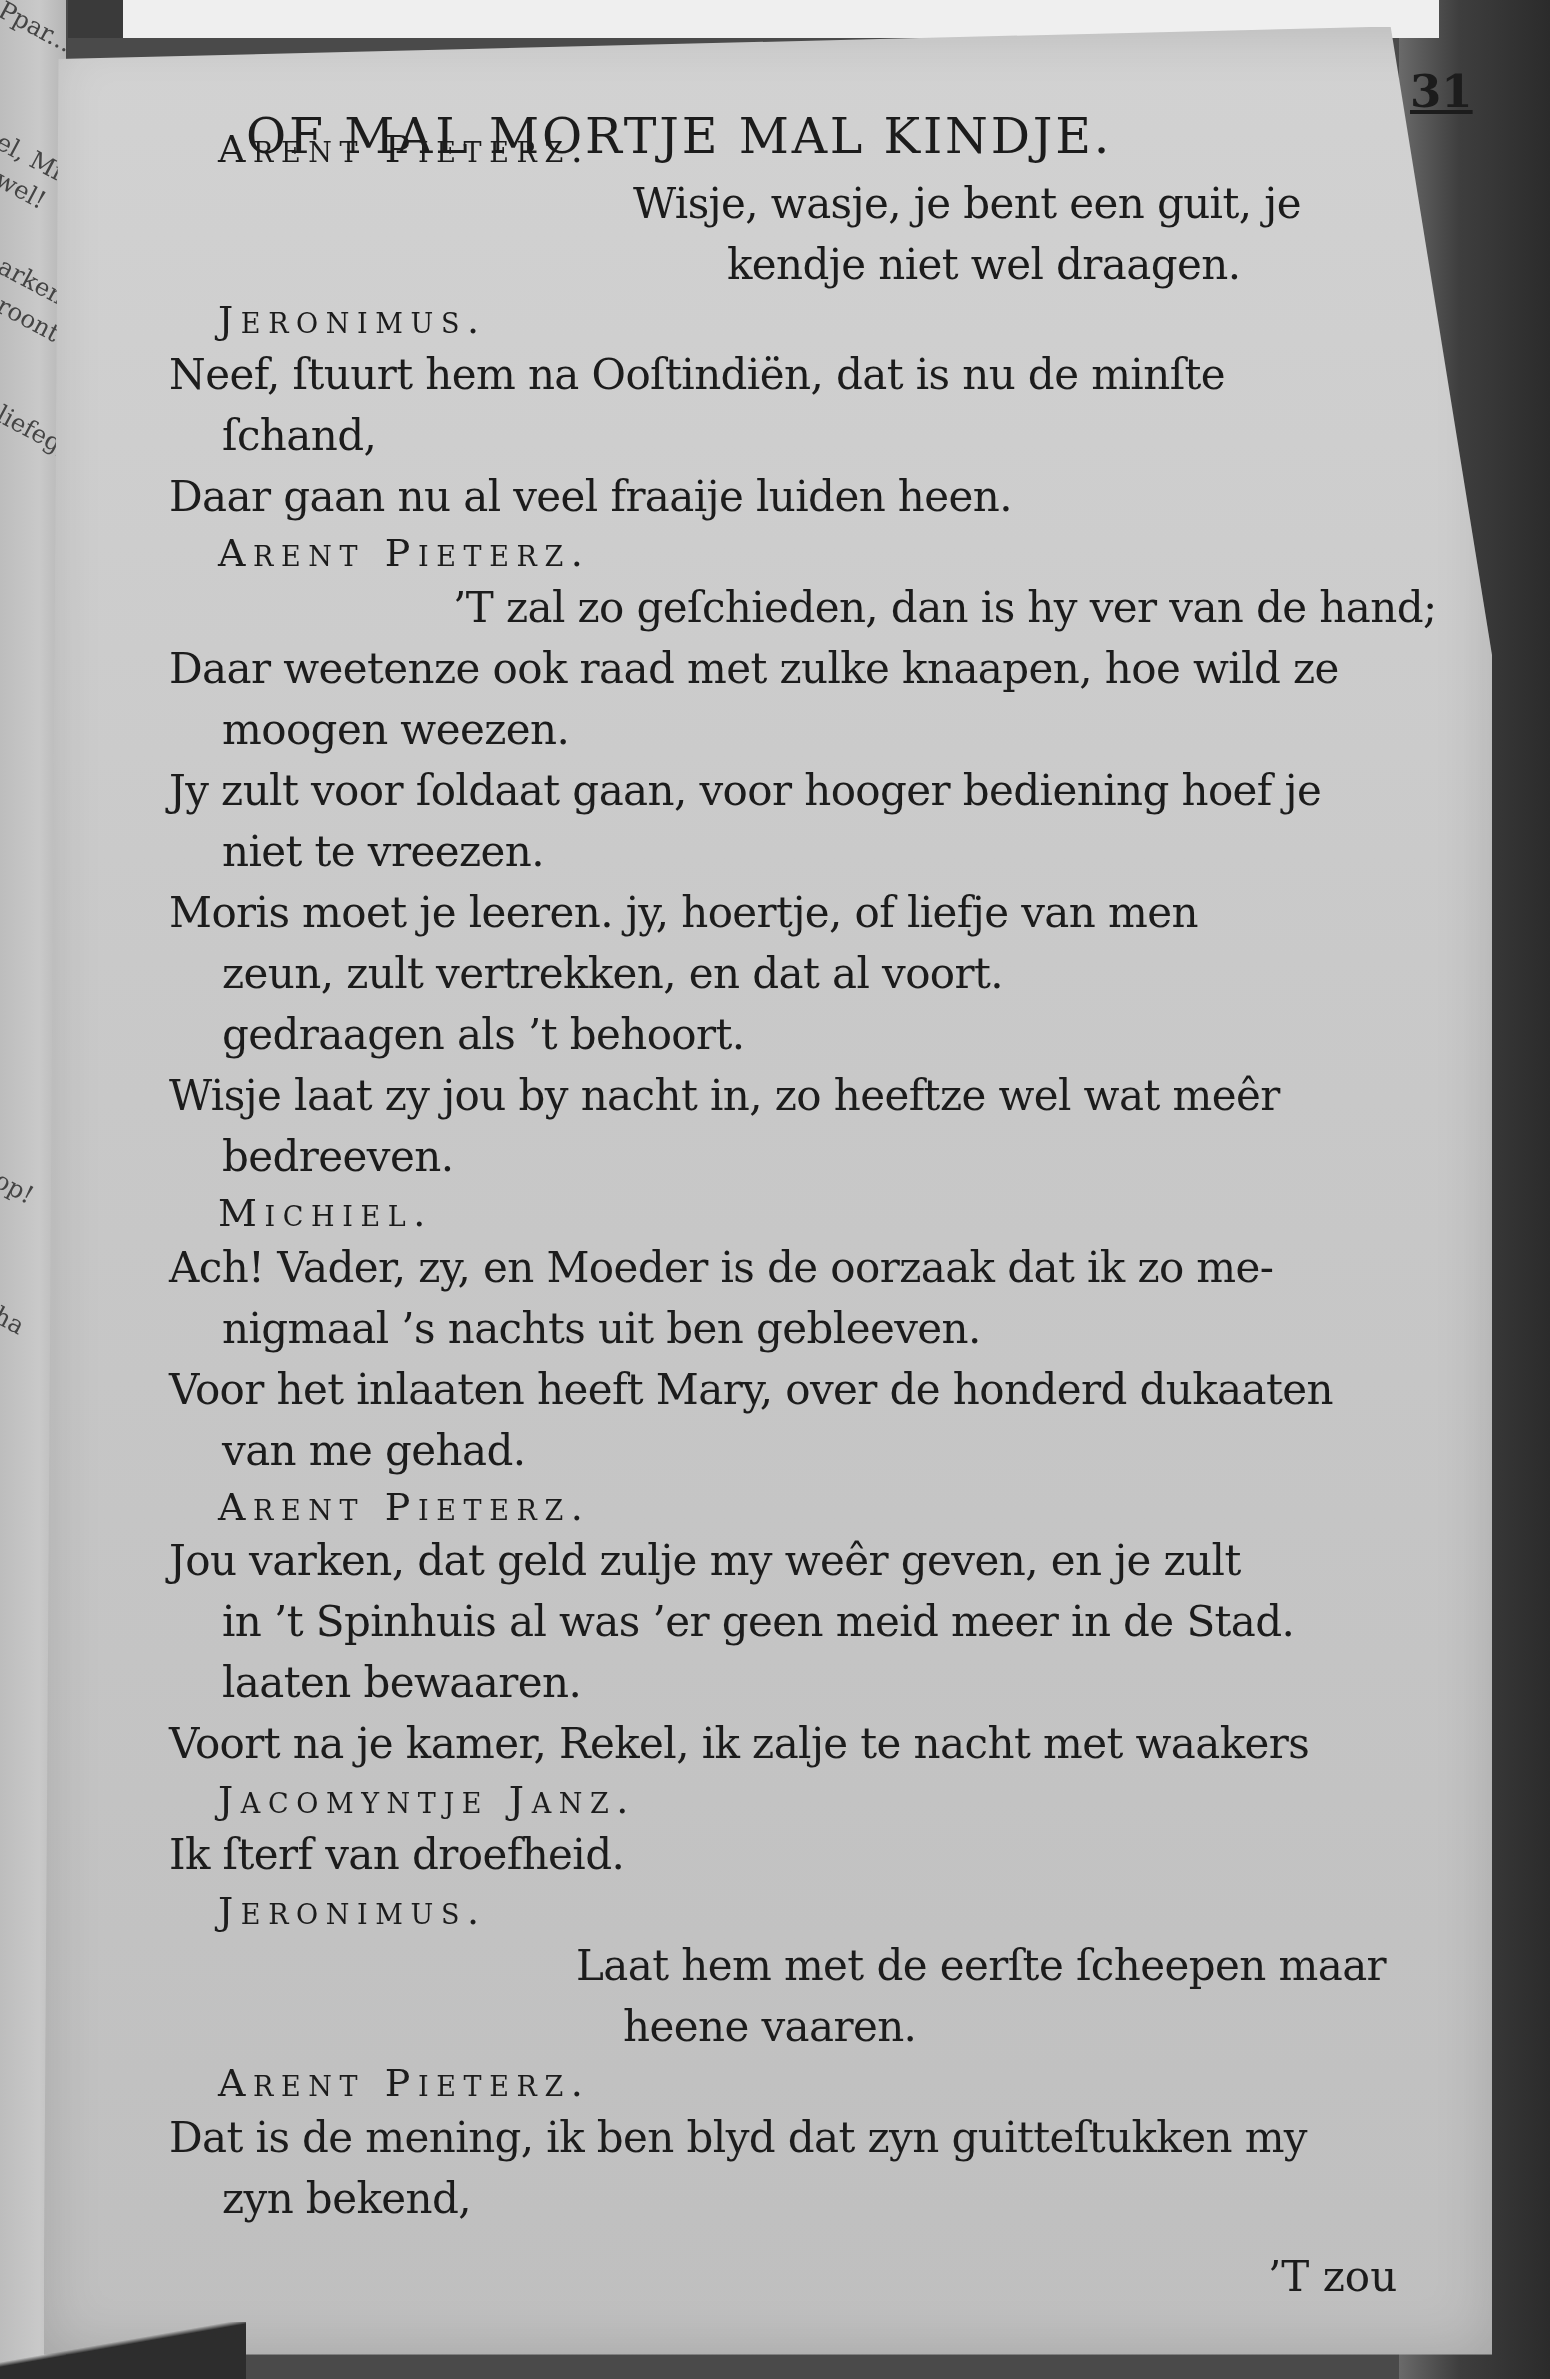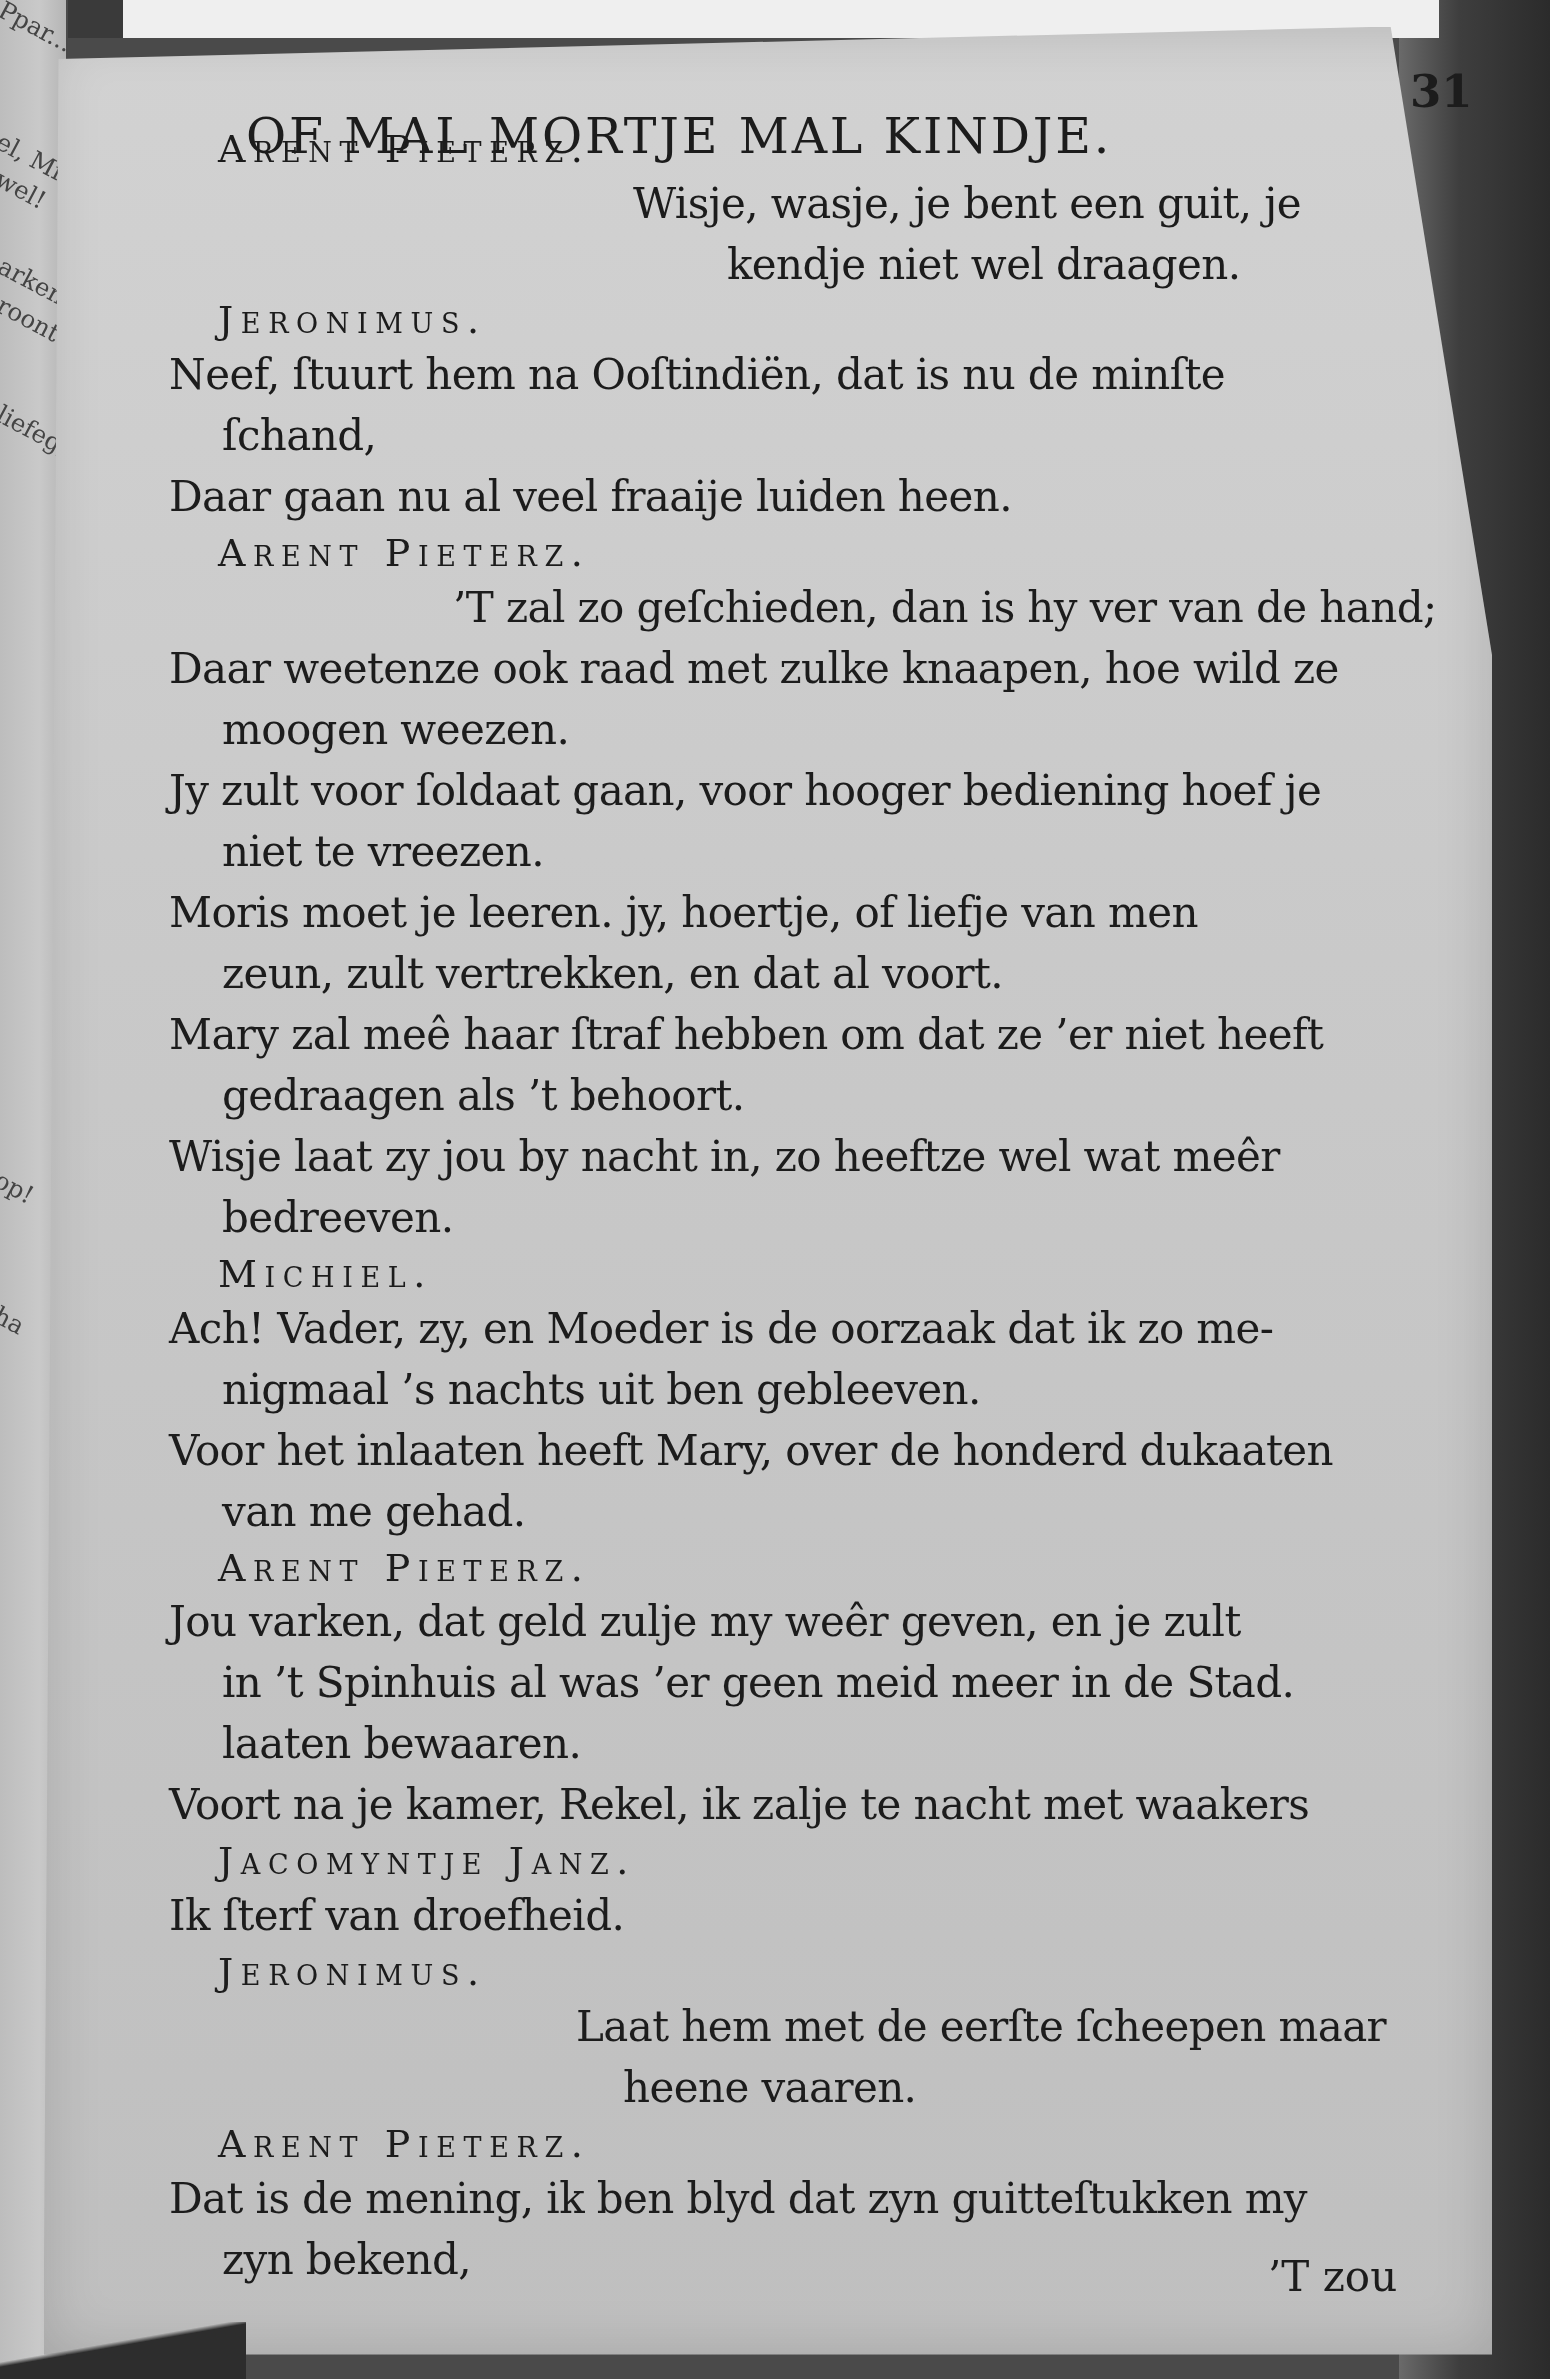--- a/index.html
+++ b/index.html
@@ -46,21 +46,21 @@
     position: absolute; left: 142px; top: 57px; width: 1306px;
   }
   .header-line {
     position: relative; height: 66px; margin-left: 104px;
   }
   .running-title {
     font-size: 49px; letter-spacing: 2.8px; font-weight: normal;
     position: absolute; left: 0; top: 9.5px; margin-top: 41px;
   }
   .page-number {
-    position: absolute; left: 1164px; top: 7.6px; font-size: 45px; font-weight: bold;
+    position: absolute; left: 1164px; top: 7.6px; font-size: 45px; font-weight: bold; text-decoration: underline;
   }
   .speaker {
     font-variant: small-caps; letter-spacing: 7.6px; font-size: 38px;
     margin: 3.8px 0 1.9px 0; padding-left: 76px;
   }
   .line {
     font-size: 42px; line-height: 61px; white-space: nowrap;
     letter-spacing: -0.6px;
     margin-left: 27px;
   }
@@ -108,21 +108,20 @@
   <div class="line">Daar gaan nu al veel fraaije luiden heen.</div>
 
   <div class="speaker">Arent Pieterz.</div>
   <div class="line" style="padding-left:284px">’T zal zo geſchieden, dan is hy ver van de hand;</div>
   <div class="line">Daar weetenze ook raad met zulke knaapen, hoe wild ze</div>
   <div class="line indent">moogen weezen.</div>
   <div class="line">Jy zult voor ſoldaat gaan, voor hooger bediening hoef je</div>
   <div class="line indent">niet te vreezen.</div>
   <div class="line">Moris moet je leeren. jy, hoertje, of liefje van men</div>
   <div class="line indent">zeun, zult vertrekken, en dat al voort.</div>
-  <div class="line">Mary zal meê haar ſtraf hebben om dat ze ’er niet heeft</div>
   <div class="line indent">gedraagen als ’t behoort.</div>
   <div class="line">Wisje laat zy jou by nacht in, zo heeftze wel wat meêr</div>
   <div class="line indent">bedreeven.</div>
 
   <div class="speaker">Michiel.</div>
   <div class="line">Ach! Vader, zy, en Moeder is de oorzaak dat ik zo me-</div>
   <div class="line indent">nigmaal ’s nachts uit ben gebleeven.</div>
   <div class="line">Voor het inlaaten heeft Mary, over de honderd dukaaten</div>
   <div class="line indent">van me gehad.</div>
 

